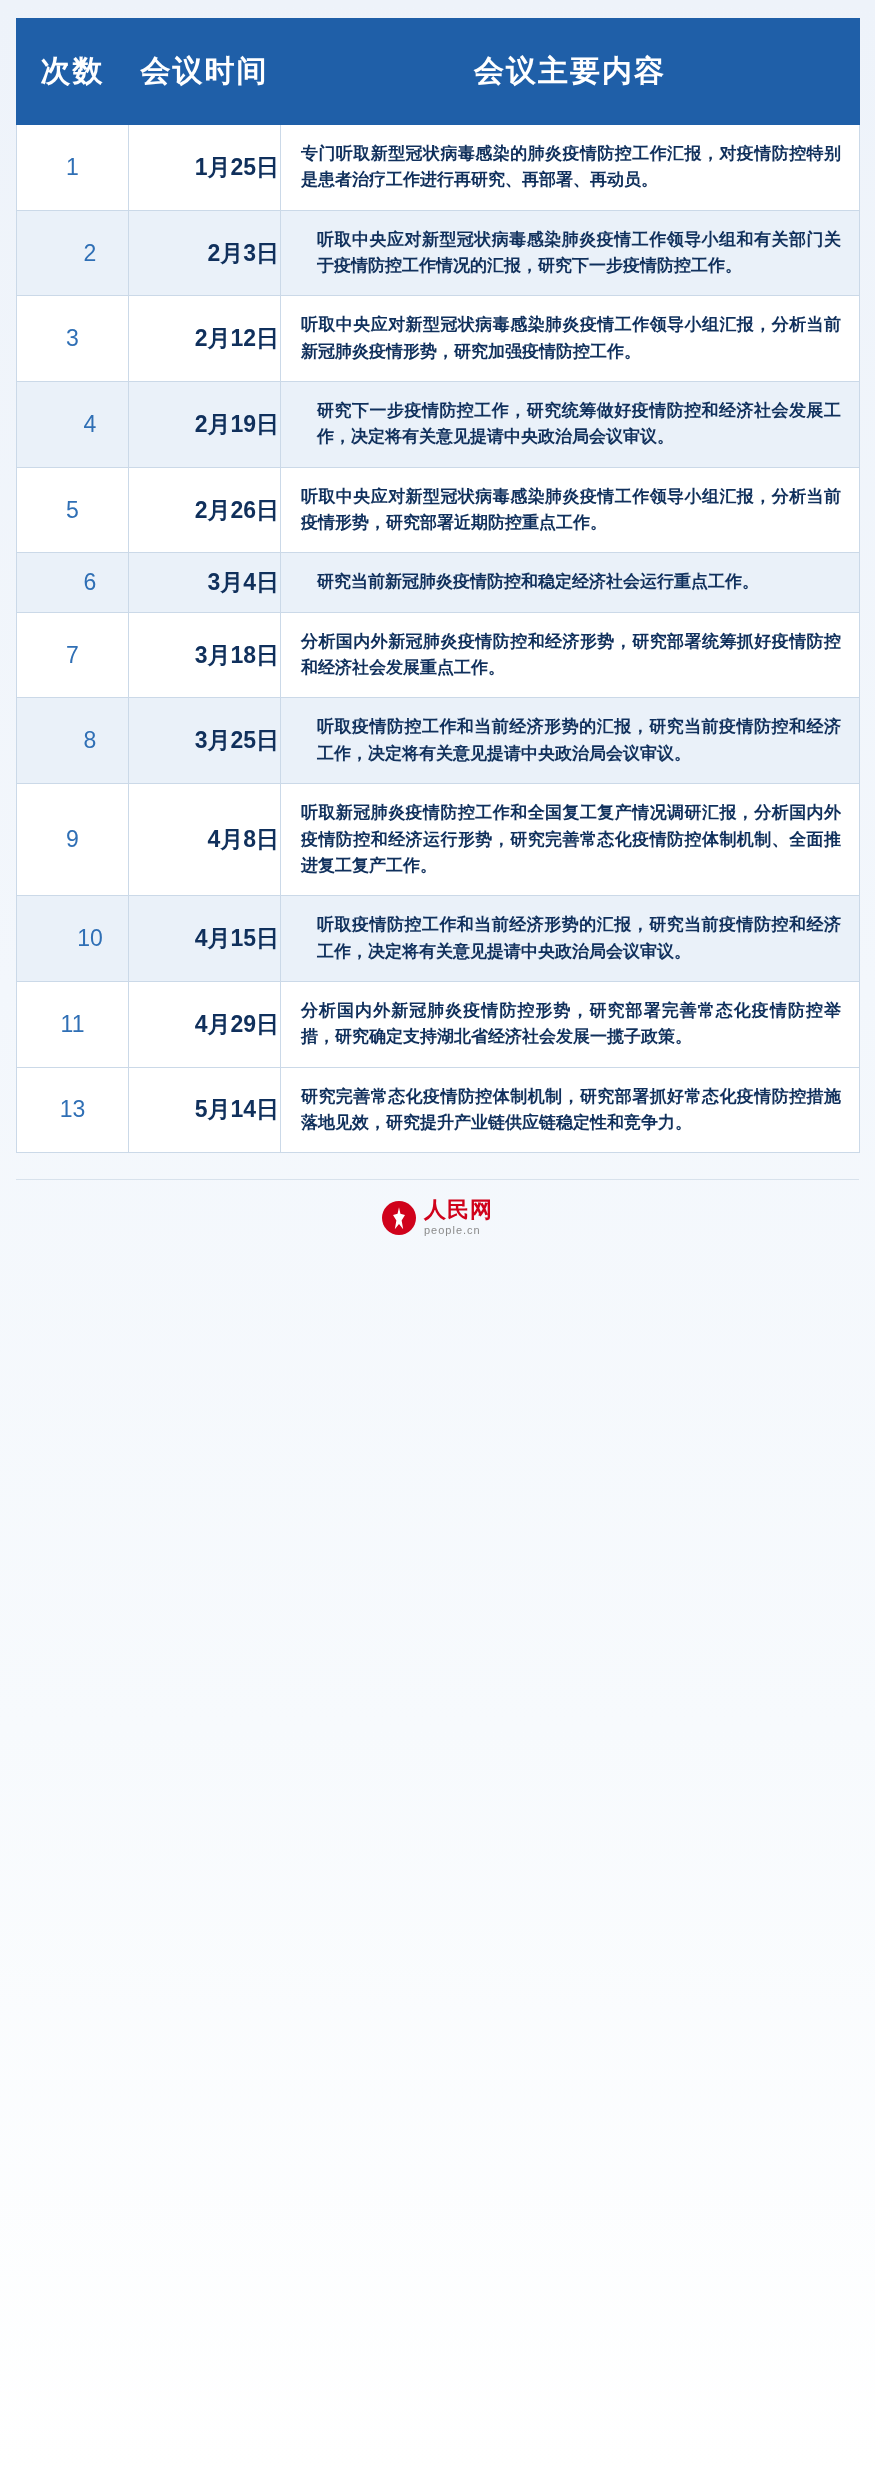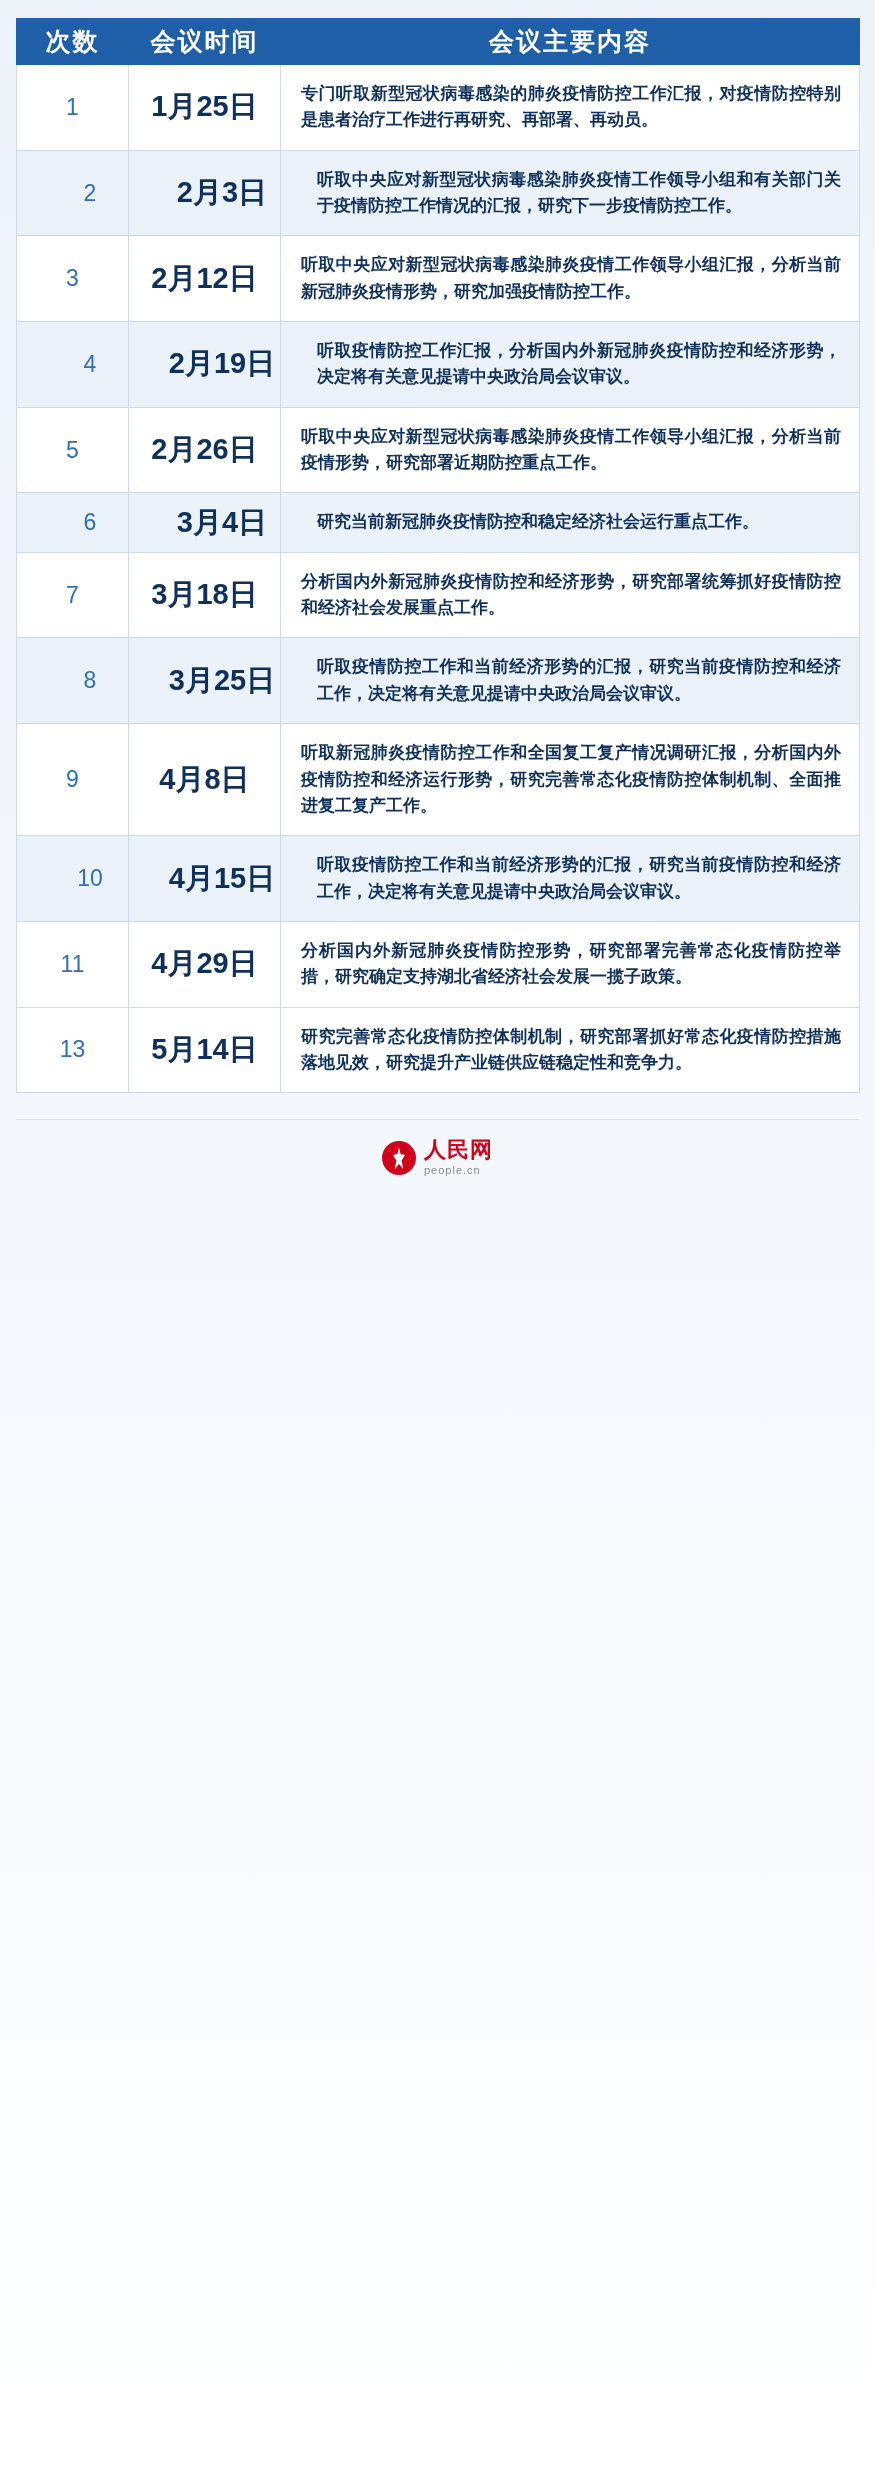--- a/index.html
+++ b/index.html
@@ -20,46 +20,46 @@
     position: relative;
   }
   table.meeting-table {
     width: 843px;
     border-collapse: collapse;
     table-layout: fixed;
   }
   table.meeting-table th {
     background: #1f5fa8;
     color: #ffffff;
-    font-size: 25px;
+    font-size: 30px;
     font-weight: bold;
     letter-spacing: 2px;
-    padding: 6px 0;
+    padding: 32px 0;
     border: 1px solid #1f5fa8;
     text-align: center;
     font-family: "Liberation Sans", "DejaVu Sans", sans-serif;
   }
   col.c-num { width: 112px; }
   col.c-date { width: 152px; }
   col.c-content { width: 579px; }
 
   table.meeting-table td {
     border: 1px solid #cbd9e8;
     vertical-align: middle;
   }
   td.num {
     text-align: center;
     color: #2f6fb5;
     font-size: 23px;
     font-family: "Liberation Sans", "DejaVu Sans", sans-serif;
   }
   td.date {
-    text-align: center;
+    text-align: right;
     color: #10305c;
-    font-size: 29px;
+    font-size: 23px;
     font-weight: bold;
     font-family: "Liberation Sans", "DejaVu Sans", sans-serif;
   }
   td.content {
     color: #10305c;
     font-size: 17px;
     font-weight: bold;
     line-height: 1.55;
     padding: 16px 18px 16px 20px;
     text-align: justify;
@@ -153,21 +153,21 @@
         <td class="content">听取中央应对新型冠状病毒感染肺炎疫情工作领导小组和有关部门关于疫情防控工作情况的汇报，研究下一步疫情防控工作。</td>
       </tr>
       <tr class="row-a">
         <td class="num">3</td>
         <td class="date">2月12日</td>
         <td class="content">听取中央应对新型冠状病毒感染肺炎疫情工作领导小组汇报，分析当前新冠肺炎疫情形势，研究加强疫情防控工作。</td>
       </tr>
       <tr class="row-b">
         <td class="num">4</td>
         <td class="date">2月19日</td>
-        <td class="content">听取疫情防控工作汇报，分析国内外新冠肺炎疫情防控和经济形势，决定将有关意见提请中央政治局会议审议。</td>
+        <td class="content">研究下一步疫情防控工作，研究统筹做好疫情防控和经济社会发展工作，决定将有关意见提请中央政治局会议审议。</td>
       </tr>
       <tr class="row-a">
         <td class="num">5</td>
         <td class="date">2月26日</td>
         <td class="content">听取中央应对新型冠状病毒感染肺炎疫情工作领导小组汇报，分析当前疫情形势，研究部署近期防控重点工作。</td>
       </tr>
       <tr class="row-b">
         <td class="num">6</td>
         <td class="date">3月4日</td>
         <td class="content">研究当前新冠肺炎疫情防控和稳定经济社会运行重点工作。</td>

